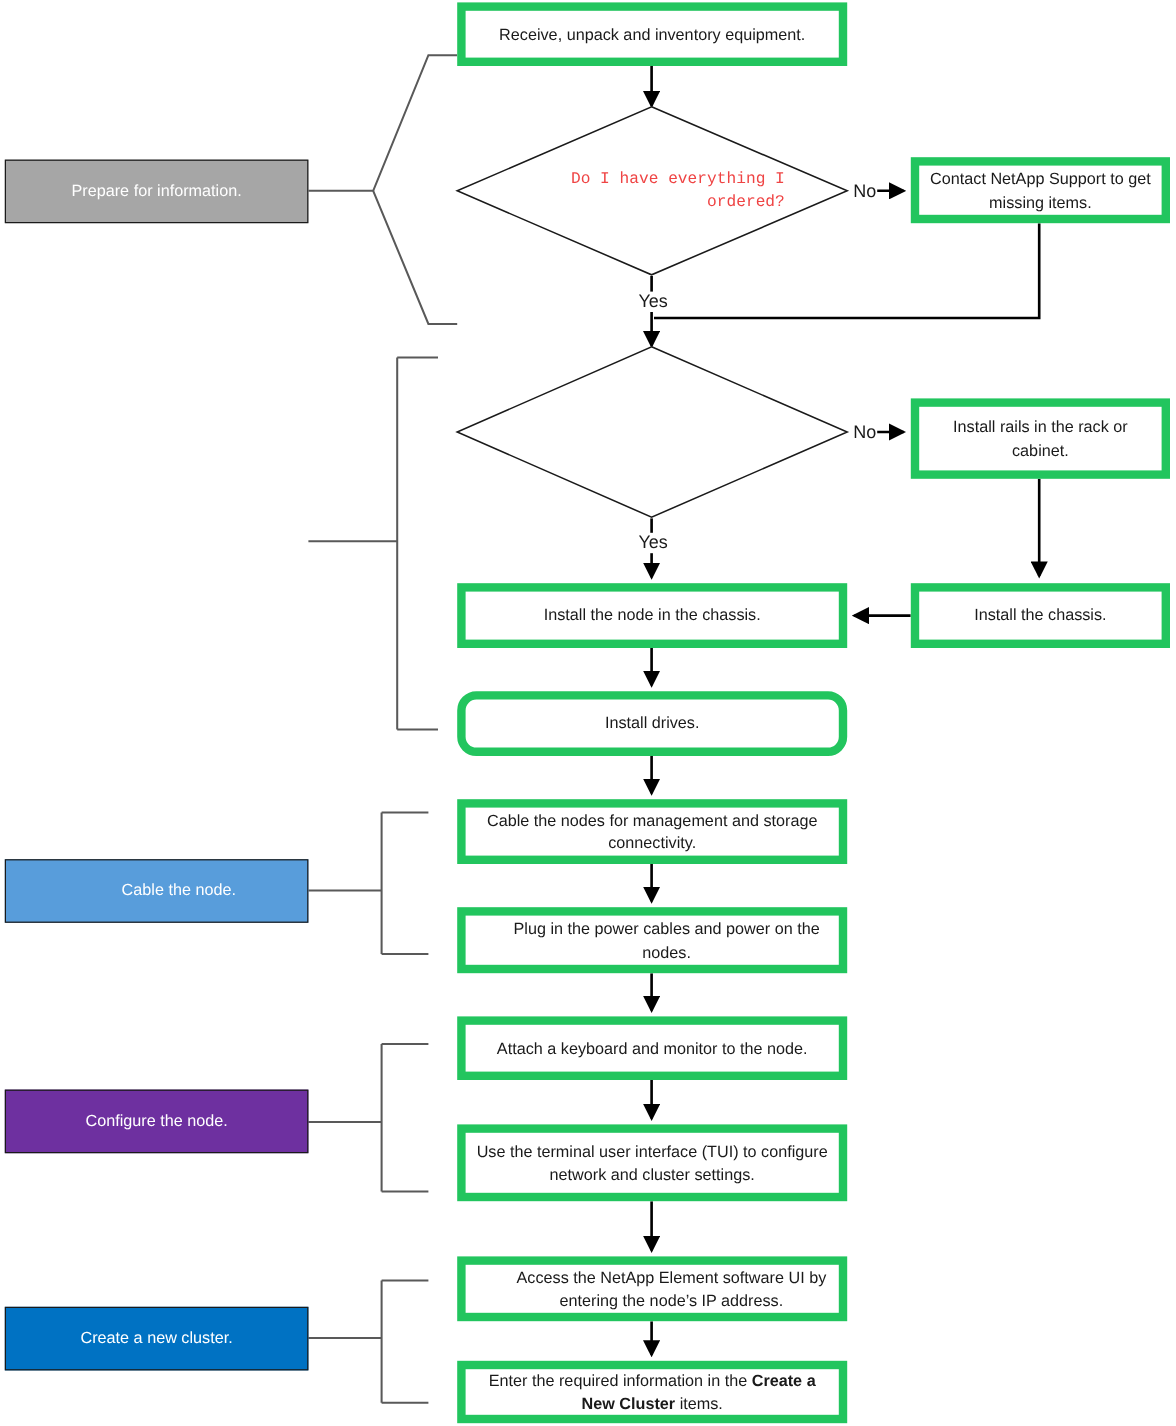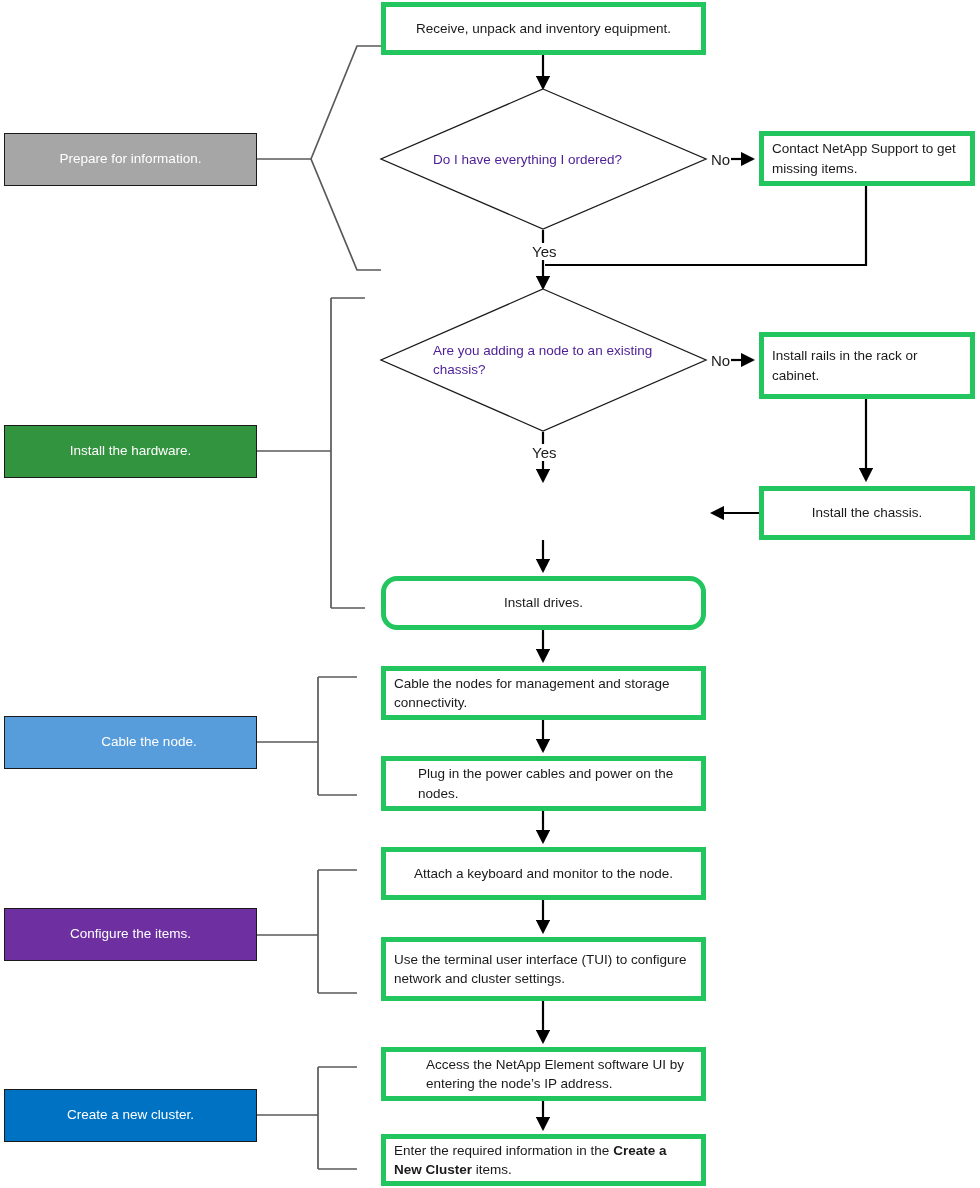--- a/index.html
+++ b/index.html
@@ -25,22 +25,22 @@
     height: 1188px;
     pointer-events: none;
   }
   
   .node {
     position: absolute;
     box-sizing: border-box;
     display: flex;
     align-items: center;
     justify-content: center;
-    text-align: left;
-    border: 5px solid #22c55e;
+    text-align: center;
+    border: 7px solid #22c55e;
     background: #ffffff;
     color: #1a1a1a;
     font-size: 13.5px;
     line-height: 1.42;
     padding: 2px 8px;
   }
   .node .txt { display: block; }
   .node .bold { font-weight: bold; }
 
   
@@ -60,24 +60,25 @@
   
   .diamond {
     position: absolute;
   }
   .diamond .dlabel {
     position: absolute;
     left: 16%;
     right: 16%;
     top: 50%;
     transform: translateY(-50%);
-    text-align: left;
+    text-align: right;
     font-size: 13.5px;
     line-height: 1.42;
-    color: #4c1d95;
+    color: #ef4444;
+    font-family: Liberation Mono, monospace;
   }
 
   
   .elabel {
     position: absolute;
     font-size: 15px;
     color: #1a1a1a;
     background: #ffffff;
     padding: 0 1px;
     white-space: nowrap;
@@ -149,30 +150,27 @@
 
       <path d="M 257 1115 L 318 1115"></path>
       <path d="M 318 1067 L 357 1067 M 318 1067 L 318 1169 M 318 1169 L 357 1169"></path>
     </g>
   </svg>
 
   <div class="phase" style="left:4px; top:133px; width:253px; height:53px; background:#A6A6A6;">
     <span>Prepare for information.</span>
   </div>
 
-  <div class="phase" style="left:4px; top:425px; width:253px; height:53px; background:#339440;">
-    <span>Install the hardware.</span>
-  </div>
 
   <div class="phase" style="left:4px; top:716px; width:253px; height:53px; background:#589DDB;padding-left:37px;">
     <span>Cable the node.</span>
   </div>
 
   <div class="phase" style="left:4px; top:908px; width:253px; height:53px; background:#6E30A0;">
-    <span>Configure the items.</span>
+    <span>Configure the node.</span>
   </div>
 
   <div class="phase" style="left:4px; top:1089px; width:253px; height:53px; background:#0072C3;">
     <span>Create a new cluster.</span>
   </div>
 
   <div class="node" style="left:381px; top:2px; width:325px; height:53px;">
     <span class="txt">Receive, unpack and inventory equipment.</span>
   </div>
 
@@ -181,20 +179,23 @@
   </div>
 
   <div class="node" style="left:759px; top:332px; width:216px; height:67px;">
     <span class="txt">Install rails in the rack or cabinet.</span>
   </div>
 
   <div class="node" style="left:759px; top:486px; width:216px; height:54px;">
     <span class="txt">Install the chassis.</span>
   </div>
 
+  <div class="node" style="left:381px; top:486px; width:325px; height:54px;">
+    <span class="txt">Install the node in the chassis.</span>
+  </div>
 
   <div class="node" style="left:381px; top:576px; width:325px; height:54px;border-radius:16px;">
     <span class="txt">Install drives.</span>
   </div>
 
   <div class="node" style="left:381px; top:666px; width:325px; height:54px;">
     <span class="txt">Cable the nodes for management and storage connectivity.</span>
   </div>
 
   <div class="node" style="left:381px; top:756px; width:325px; height:55px;padding-left:32px;">
@@ -216,22 +217,19 @@
   <div class="node" style="left:381px; top:1134px; width:325px; height:52px;">
     <span class="txt"><span>Enter the required information in the</span>
       <span class="bold">Create a New Cluster</span>
       <span>items.</span></span>
   </div>
 
   <div class="diamond" style="left:381px; top:89px; width:325px; height:141px;">
     <div class="dlabel">Do I have everything I ordered?</div>
   </div>
 
-  <div class="diamond" style="left:381px; top:289px; width:325px; height:142px;">
-    <div class="dlabel">Are you adding a node to an existing chassis?</div>
-  </div>
 
   <div class="elabel" style="left:710px; top:151px;">No</div>
   <div class="elabel" style="left:531px; top:243px;">Yes</div>
   <div class="elabel" style="left:710px; top:352px;">No</div>
   <div class="elabel" style="left:531px; top:444px;">Yes</div>
 
 </div>
 
 </body></html>

